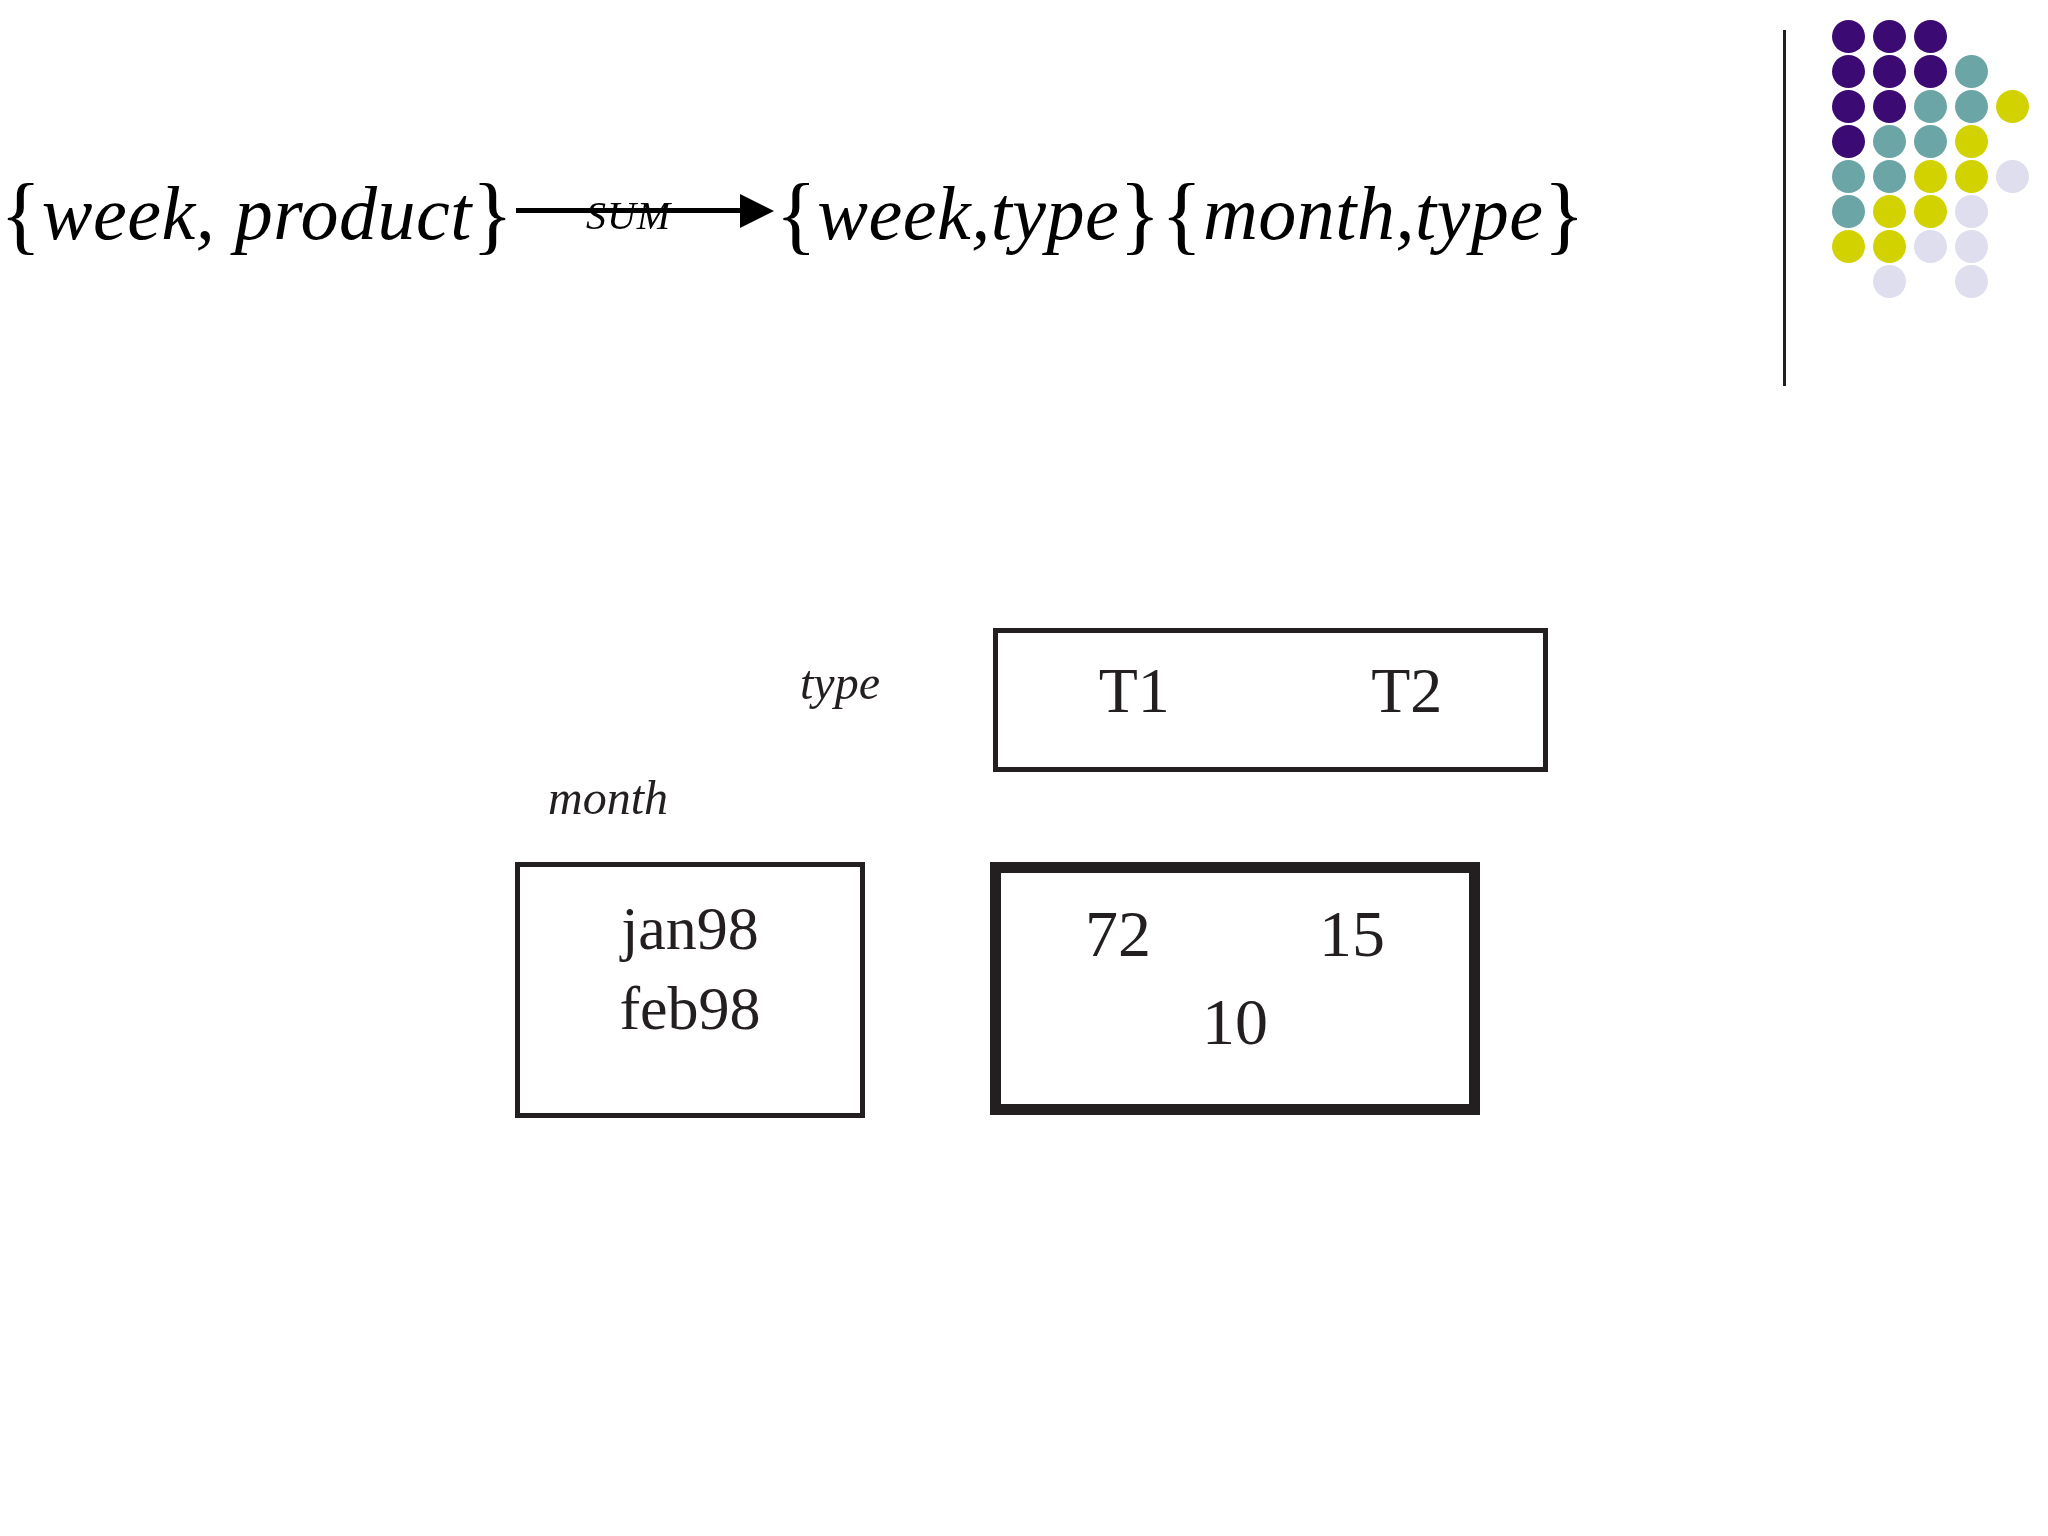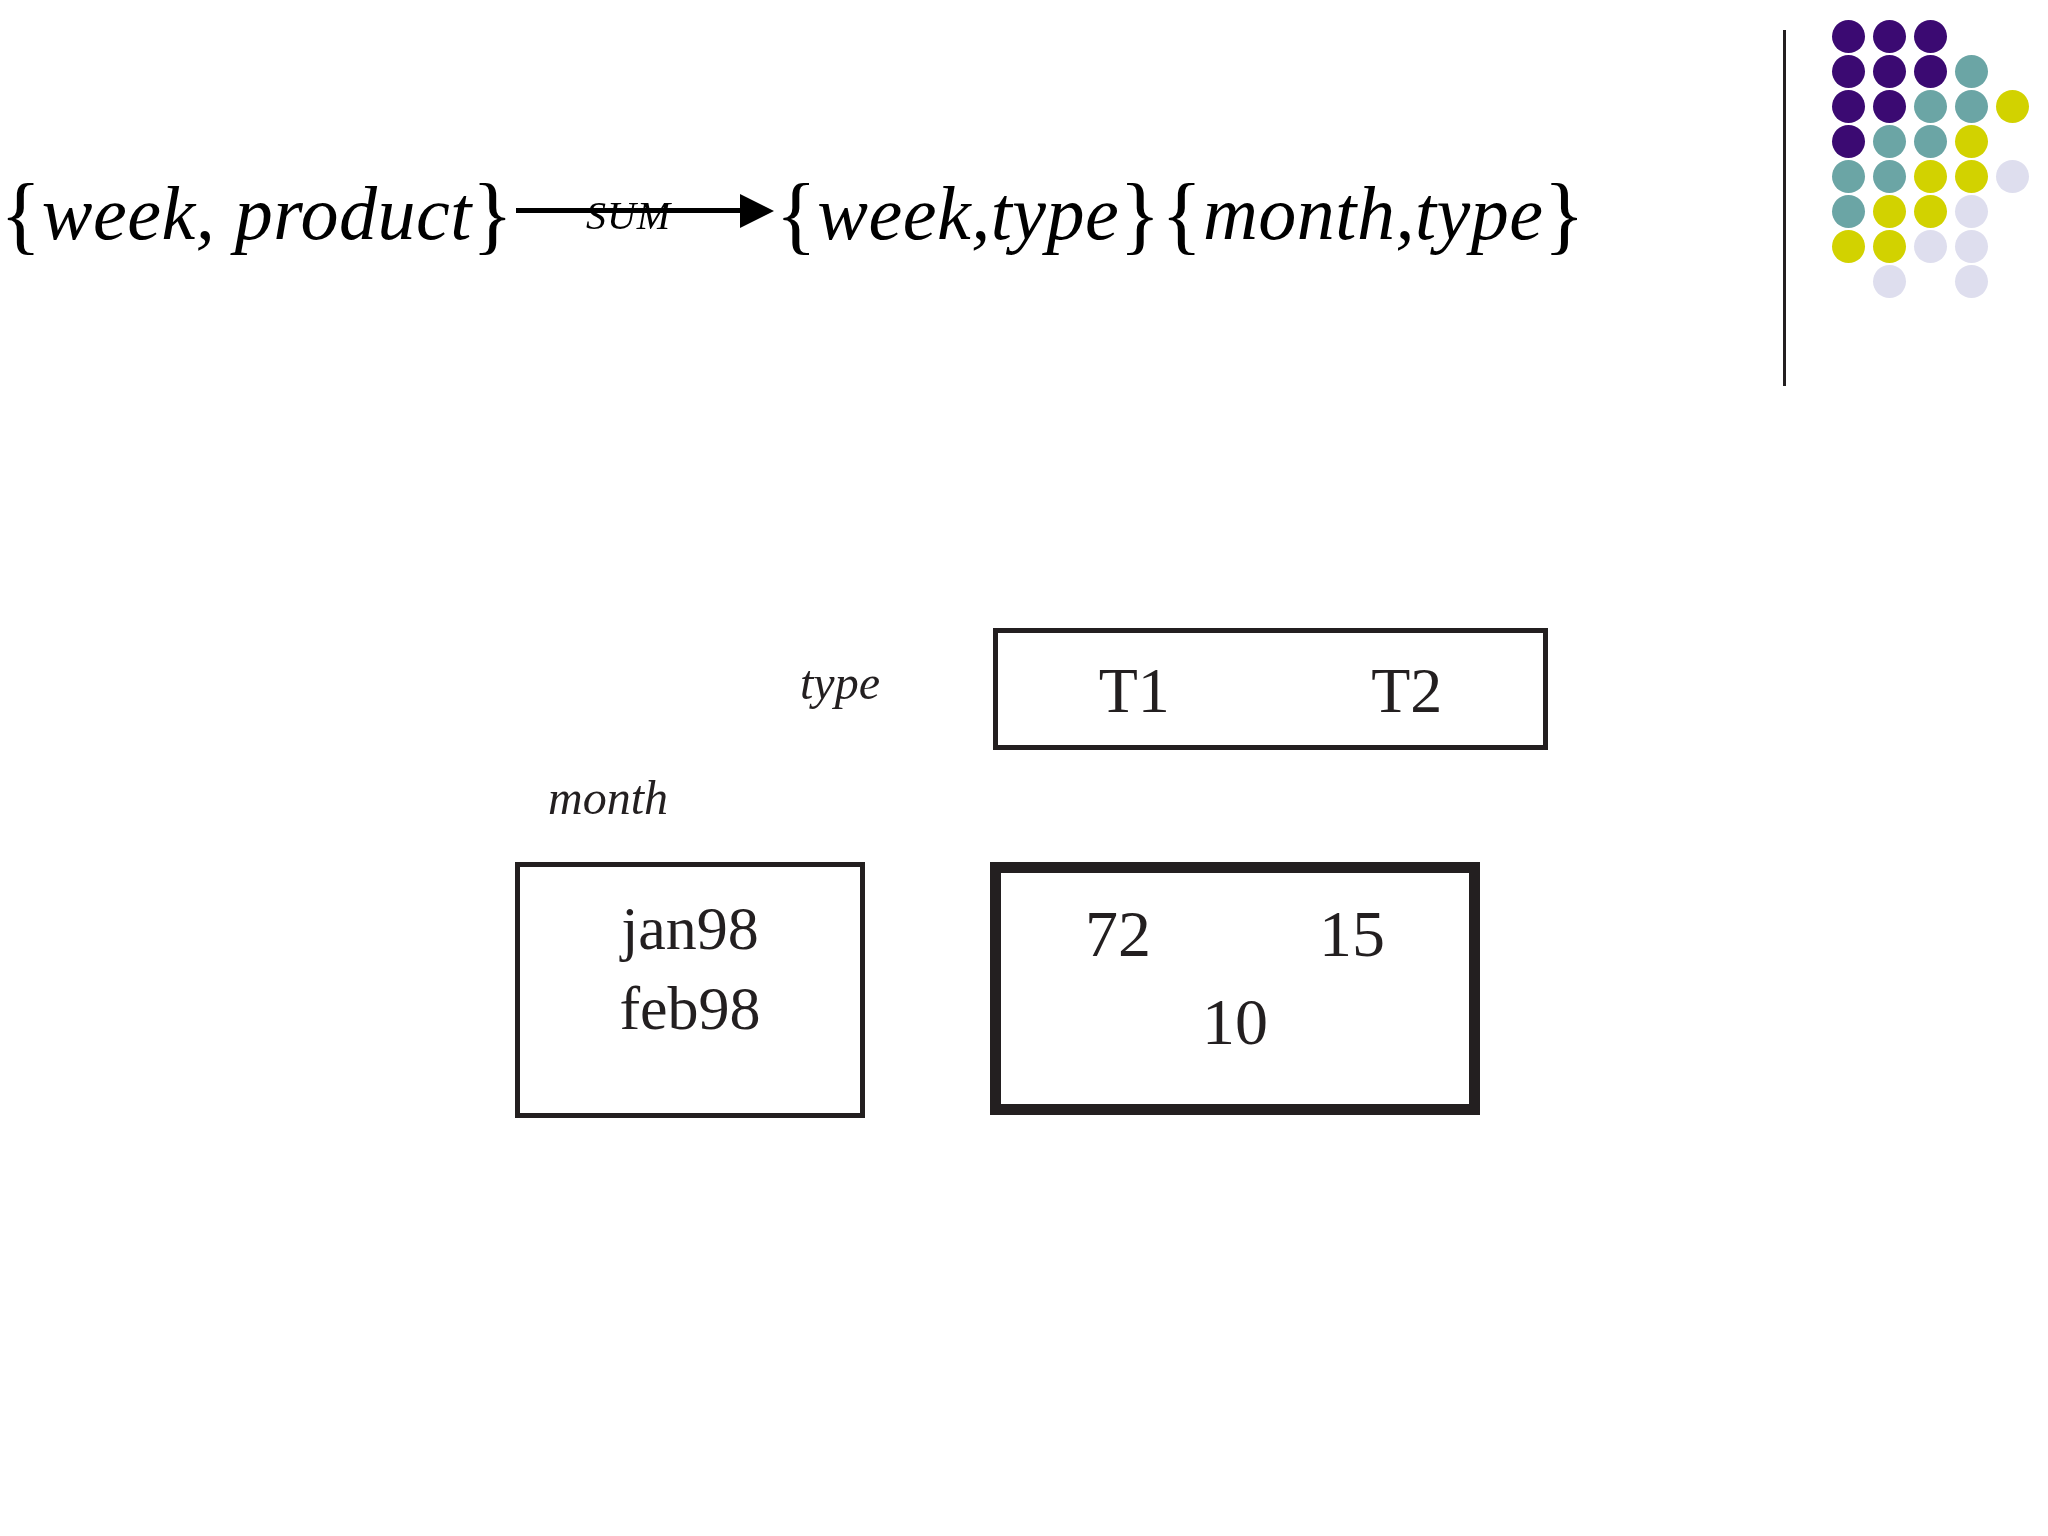--- a/index.html
+++ b/index.html
@@ -130,21 +130,21 @@
   .tbox {
     position: absolute;
     background: #ffffff;
     box-sizing: border-box;
     border: 5px solid #231f20;
   }
   #header-box {
     left: 993px;
     top: 628px;
     width: 555px;
-    height: 122px;
+    height: 144px;
   }
   #month-box {
     left: 515px;
     top: 862px;
     width: 350px;
     height: 256px;
   }
   #data-box {
     left: 990px;
     top: 862px;

